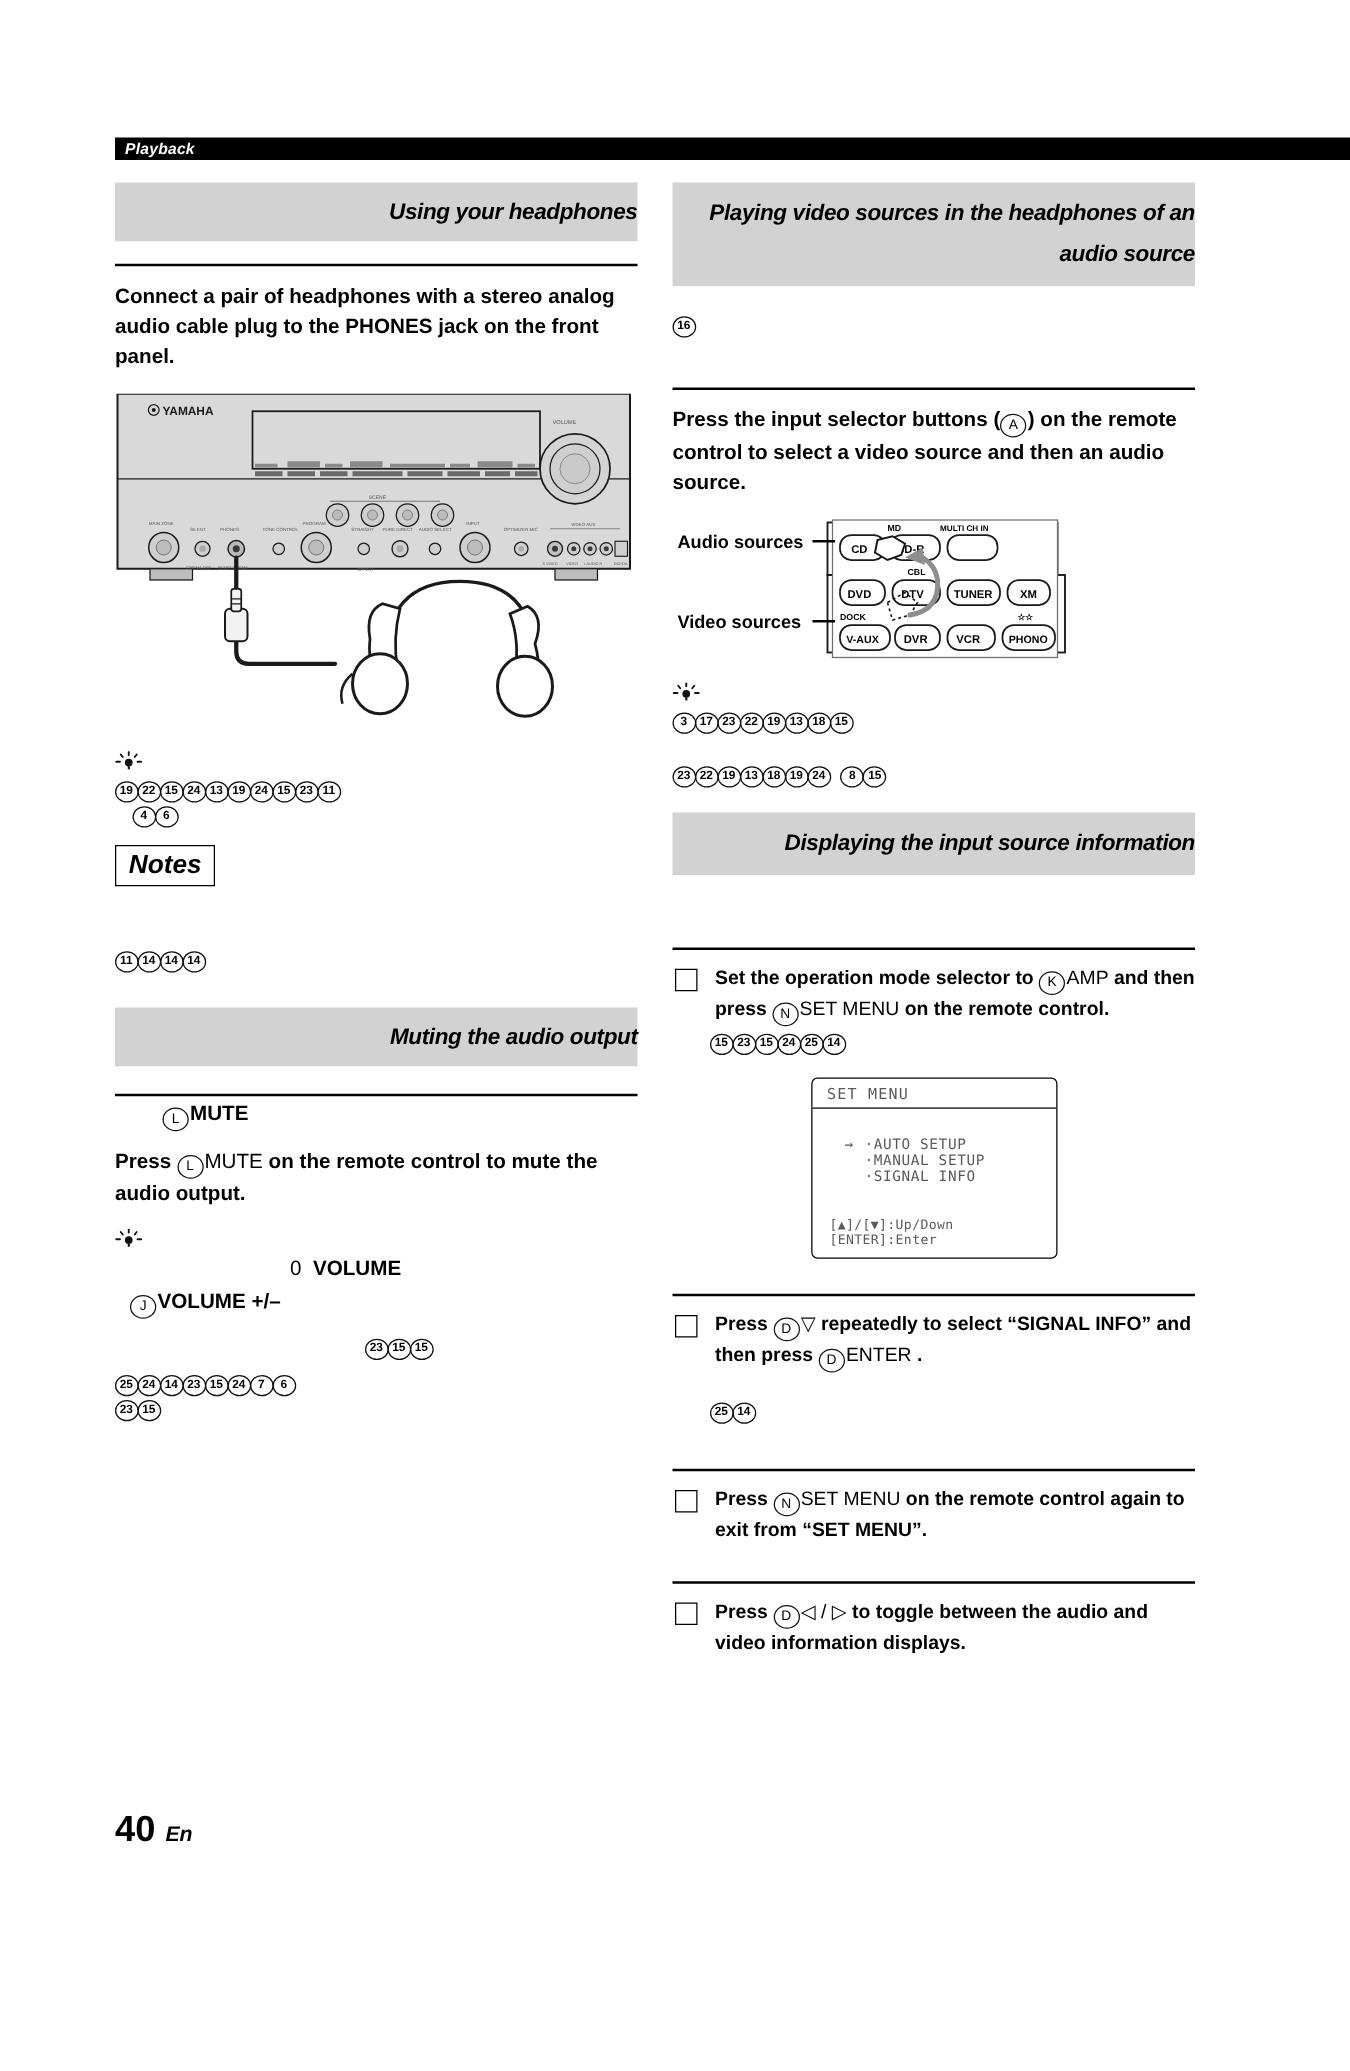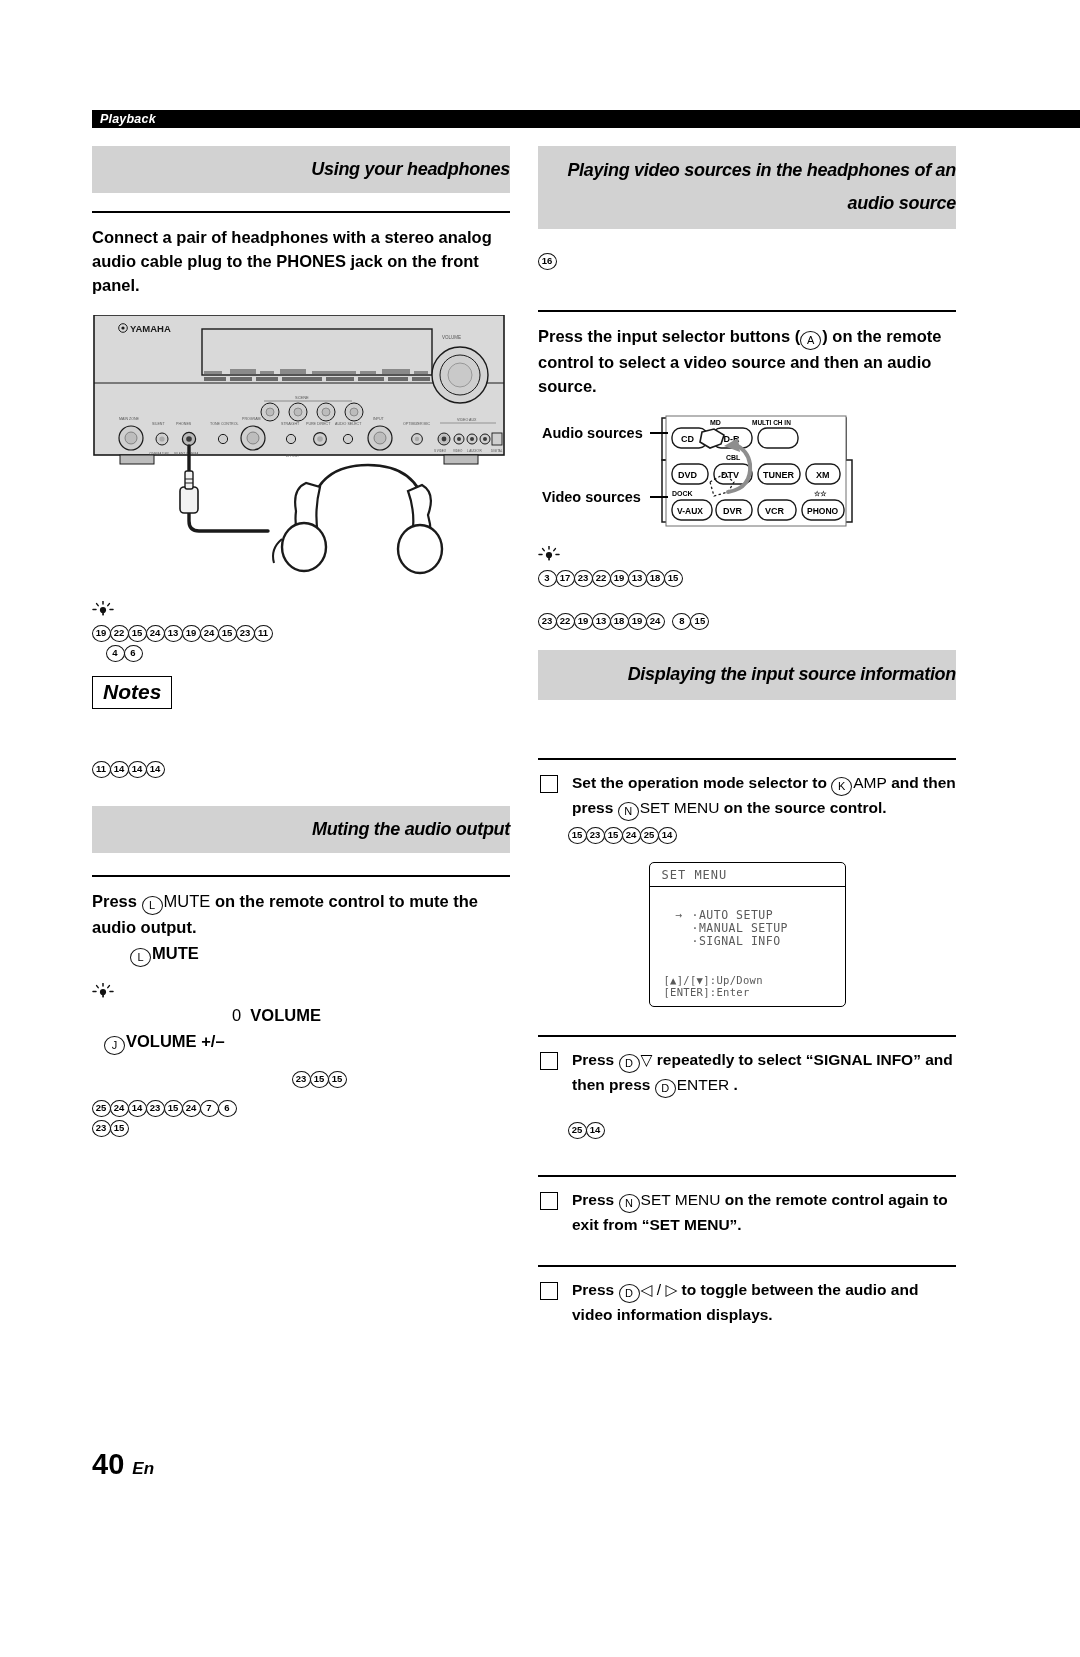--- a/index.html
+++ b/index.html
@@ -230,23 +230,23 @@
     <div class="numrow" style="margin-top:50px;">
       <span class="circ">11</span><span class="circ">14</span><span class="circ">14</span><span class="circ">14</span>
     </div>
 
     
     <div class="h1bar" style="margin-top:28px;">
       <div class="t">Muting the audio output</div>
     </div>
     <div class="rule" style="margin-top:22px;"></div>
 
+    <p class="lead" style="margin-top:2px;padding-left:38px;"><span class="circ lg">L</span><span>MUTE</span></p>
+
     <p class="lead"><span>Press </span><span class="circ lg">L</span><span class="thin">MUTE</span><span> on the remote control to mute the audio output.</span></p>
-
-    <p class="lead" style="margin-top:2px;padding-left:38px;"><span class="circ lg">L</span><span>MUTE</span></p>
 
     <div class="tip">
       <svg width="22" height="16" viewBox="0 0 22 16">
         <circle cx="11" cy="9" r="3.1" fill="#111"></circle>
         <rect x="10.2" y="12" width="1.7" height="2.4" fill="#111"></rect>
         <g stroke="#111" stroke-width="1.5" stroke-linecap="round">
           <line x1="11" y1="0.5" x2="11" y2="3"></line>
             <line x1="4.6" y1="2.6" x2="6.2" y2="4.6"></line>
           <line x1="17.4" y1="2.6" x2="15.8" y2="4.6"></line>
             <line x1="1" y1="8.4" x2="4" y2="8.4"></line>
@@ -361,21 +361,21 @@
     </div>
 
     <div class="h1bar" style="margin-top:20px;">
       <div class="t" style="line-height:33px;">Displaying the input source information</div>
     </div>
 
     <div class="step" style="margin-top:58px;">
       <div class="hr"></div>
       <div class="body">
         <div class="sqbox"></div>
-        <div class="steptxt"><span>Set the operation mode selector to </span><span class="circ lg">K</span><span class="thin">AMP</span><span> and then press </span><span class="circ lg">N</span><span class="thin">SET MENU</span><span>  on the source control.</span></div>
+        <div class="steptxt"><span>Set the operation mode selector to </span><span class="circ lg">K</span><span class="thin">AMP</span><span> and then press </span><span class="circ lg">N</span><span class="thin">SET MENU</span><span>  on the remote control.</span></div>
       </div>
       <div class="numrow" style="padding-left:30px;margin-top:2px;">
         <span class="circ">15</span><span class="circ">23</span><span class="circ">15</span><span class="circ">24</span><span class="circ">25</span><span class="circ">14</span>
       </div>
 
       <div class="osd">
         <div class="title">SET MENU</div>
         <div class="tsep"></div>
         <div class="items" style="position:relative;">
           <span class="arrow">→</span>

